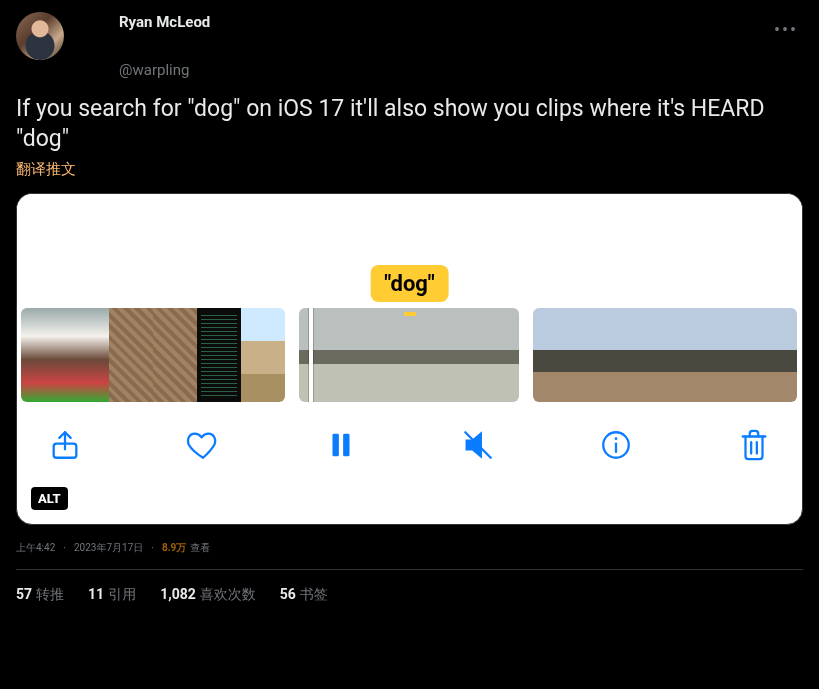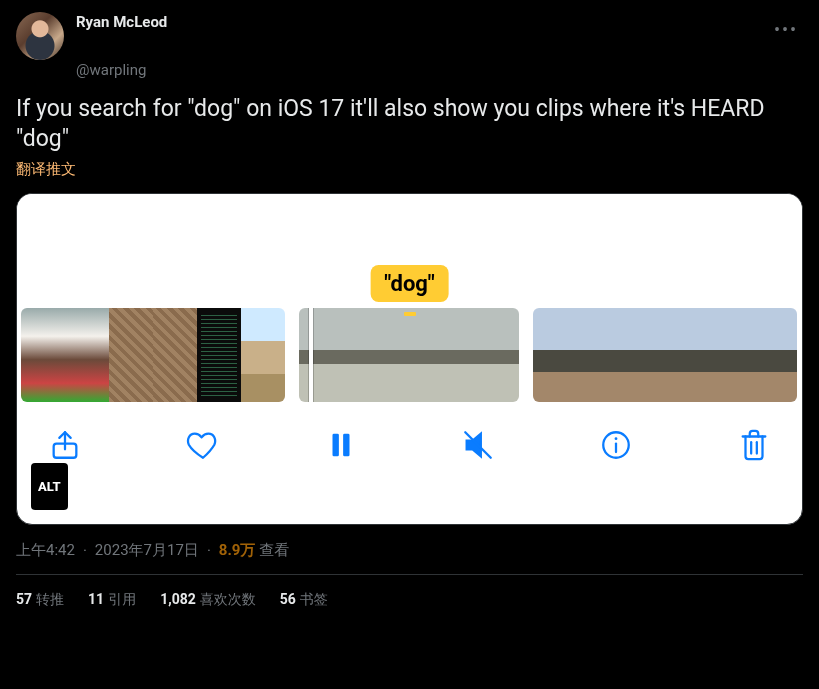--- a/index.html
+++ b/index.html
@@ -10,20 +10,21 @@
     width: 819px;
     height: 689px;
     overflow: hidden;
   }
   .tweet {
     padding: 12px 16px 0 16px;
   }
   .header-row {
     display: flex;
     align-items: flex-start;
+    gap: 43px;
   }
   .avatar {
     width: 48px;
     height: 48px;
     border-radius: 50%;
     background: linear-gradient(135deg, #8a6a54 0%, #5a3d2e 40%, #c7a88a 70%, #3a2a20 100%);
     overflow: hidden;
     flex-shrink: 0;
     position: relative;
   }
@@ -195,27 +196,27 @@
   }
   .tool-btn svg { width: 34px; height: 34px; }
   .alt-badge {
     position: absolute;
     left: 14px;
     bottom: 14px;
     background: #000;
     color: #fff;
     font-weight: 800;
     font-size: 13px;
-    padding: 16px 7px;
+    padding: 4px 7px;
     border-radius: 4px;
   }
   .meta-row {
     margin-top: 16px;
     color: #71767b;
-    font-size: 15px;
+    font-size: 10px;
     display: flex;
     align-items: center;
     gap: 4px;
   }
   .meta-row .sep { margin: 0 4px; }
   .meta-row .bold { color: #a16207; font-weight: 700; }
   .divider {
     border: 0;
     border-top: 1px solid #2f3336;
     margin: 14px 0 0 0;

